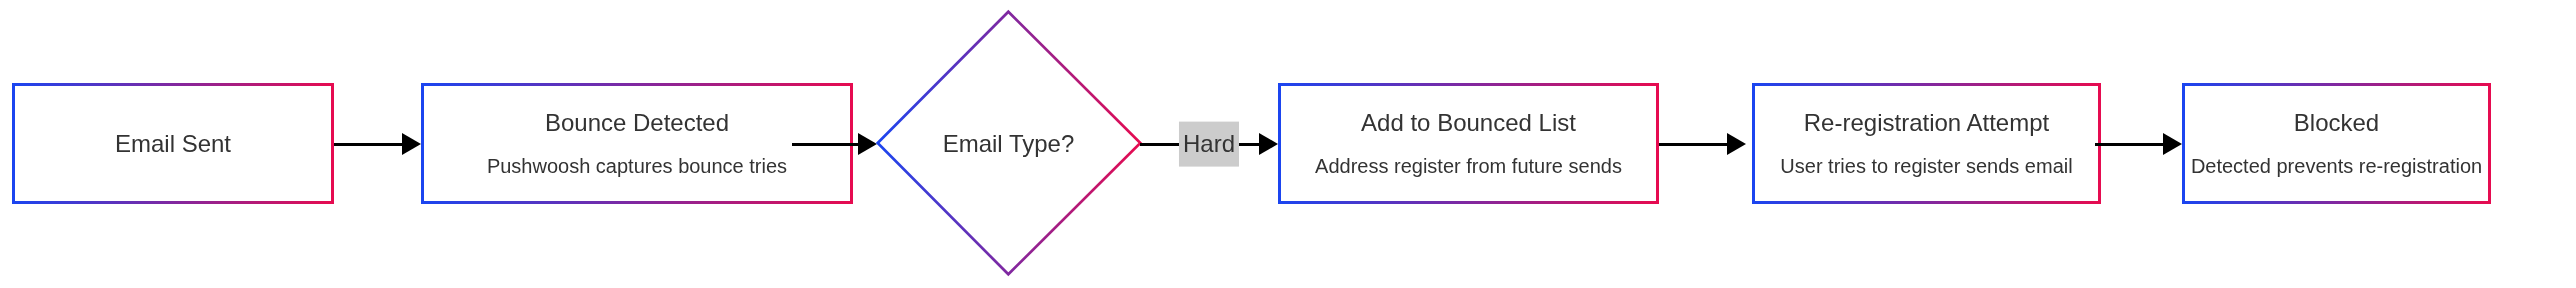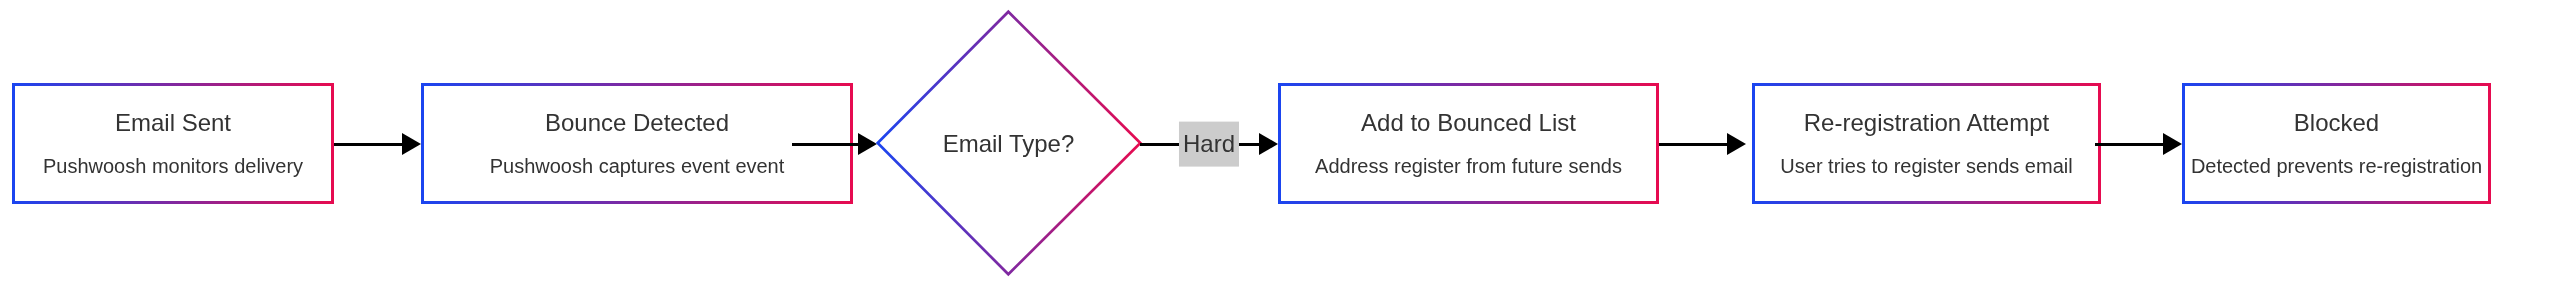--- a/index.html
+++ b/index.html
@@ -84,31 +84,30 @@
     white-space: nowrap;
   }
 </style>
 </head>
 <body>
 
 <div class="canvas">
 
   <div class="node" style="left:12px; width:322px;">
     <div class="node-title">Email Sent</div>
-    <div class="node-subtitle">Pushwoosh monitors delivery</div>
   </div>
 
   <div class="arrow" style="left:334px; width:87px;">
     <div class="arrow-shaft"></div>
     <div class="arrow-head"></div>
   </div>
 
   <div class="node" style="left:421px; width:432px;">
     <div class="node-title">Bounce Detected</div>
-    <div class="node-subtitle">Pushwoosh captures event event</div>
+    <div class="node-subtitle">Pushwoosh captures bounce tries</div>
   </div>
 
   <div class="arrow" style="left:792px; width:85px;">
     <div class="arrow-shaft"></div>
     <div class="arrow-head"></div>
   </div>
 
   <svg class="diamond-svg" width="268" height="268" viewBox="0 0 400 400" aria-hidden="true">
     <defs>
       <linearGradient id="borderGrad" x1="0" y1="0" x2="1" y2="0">

